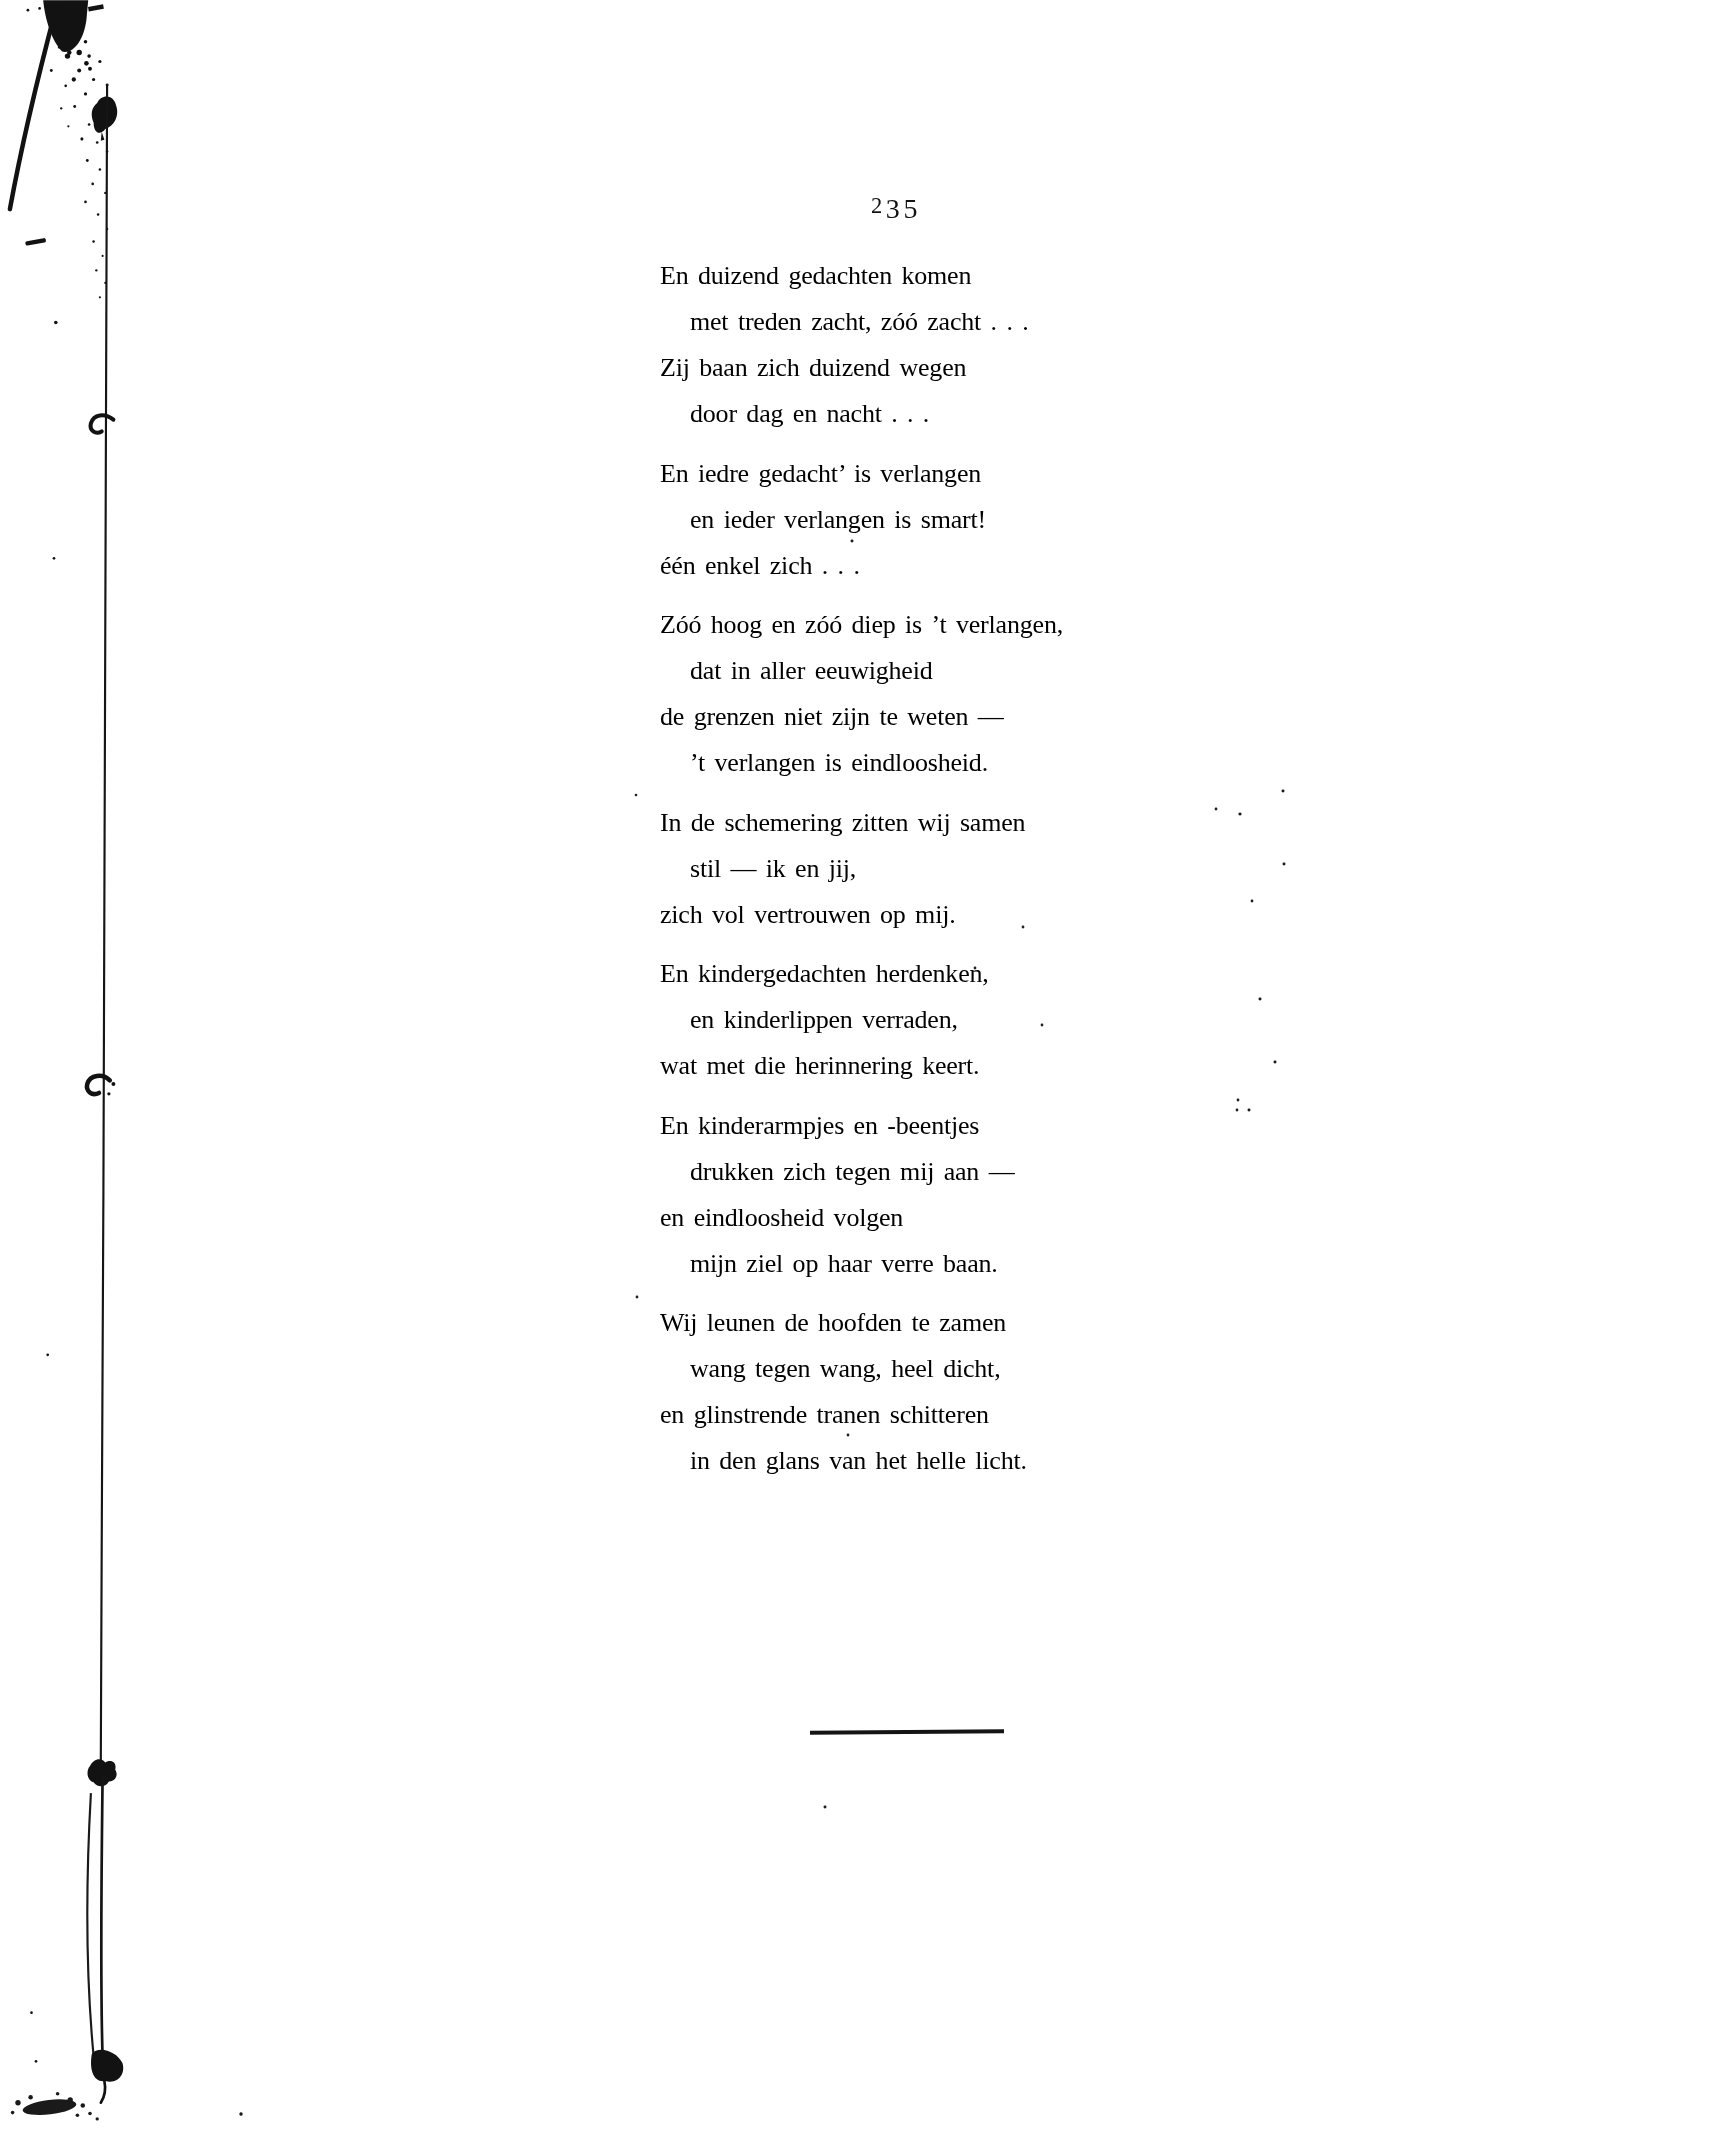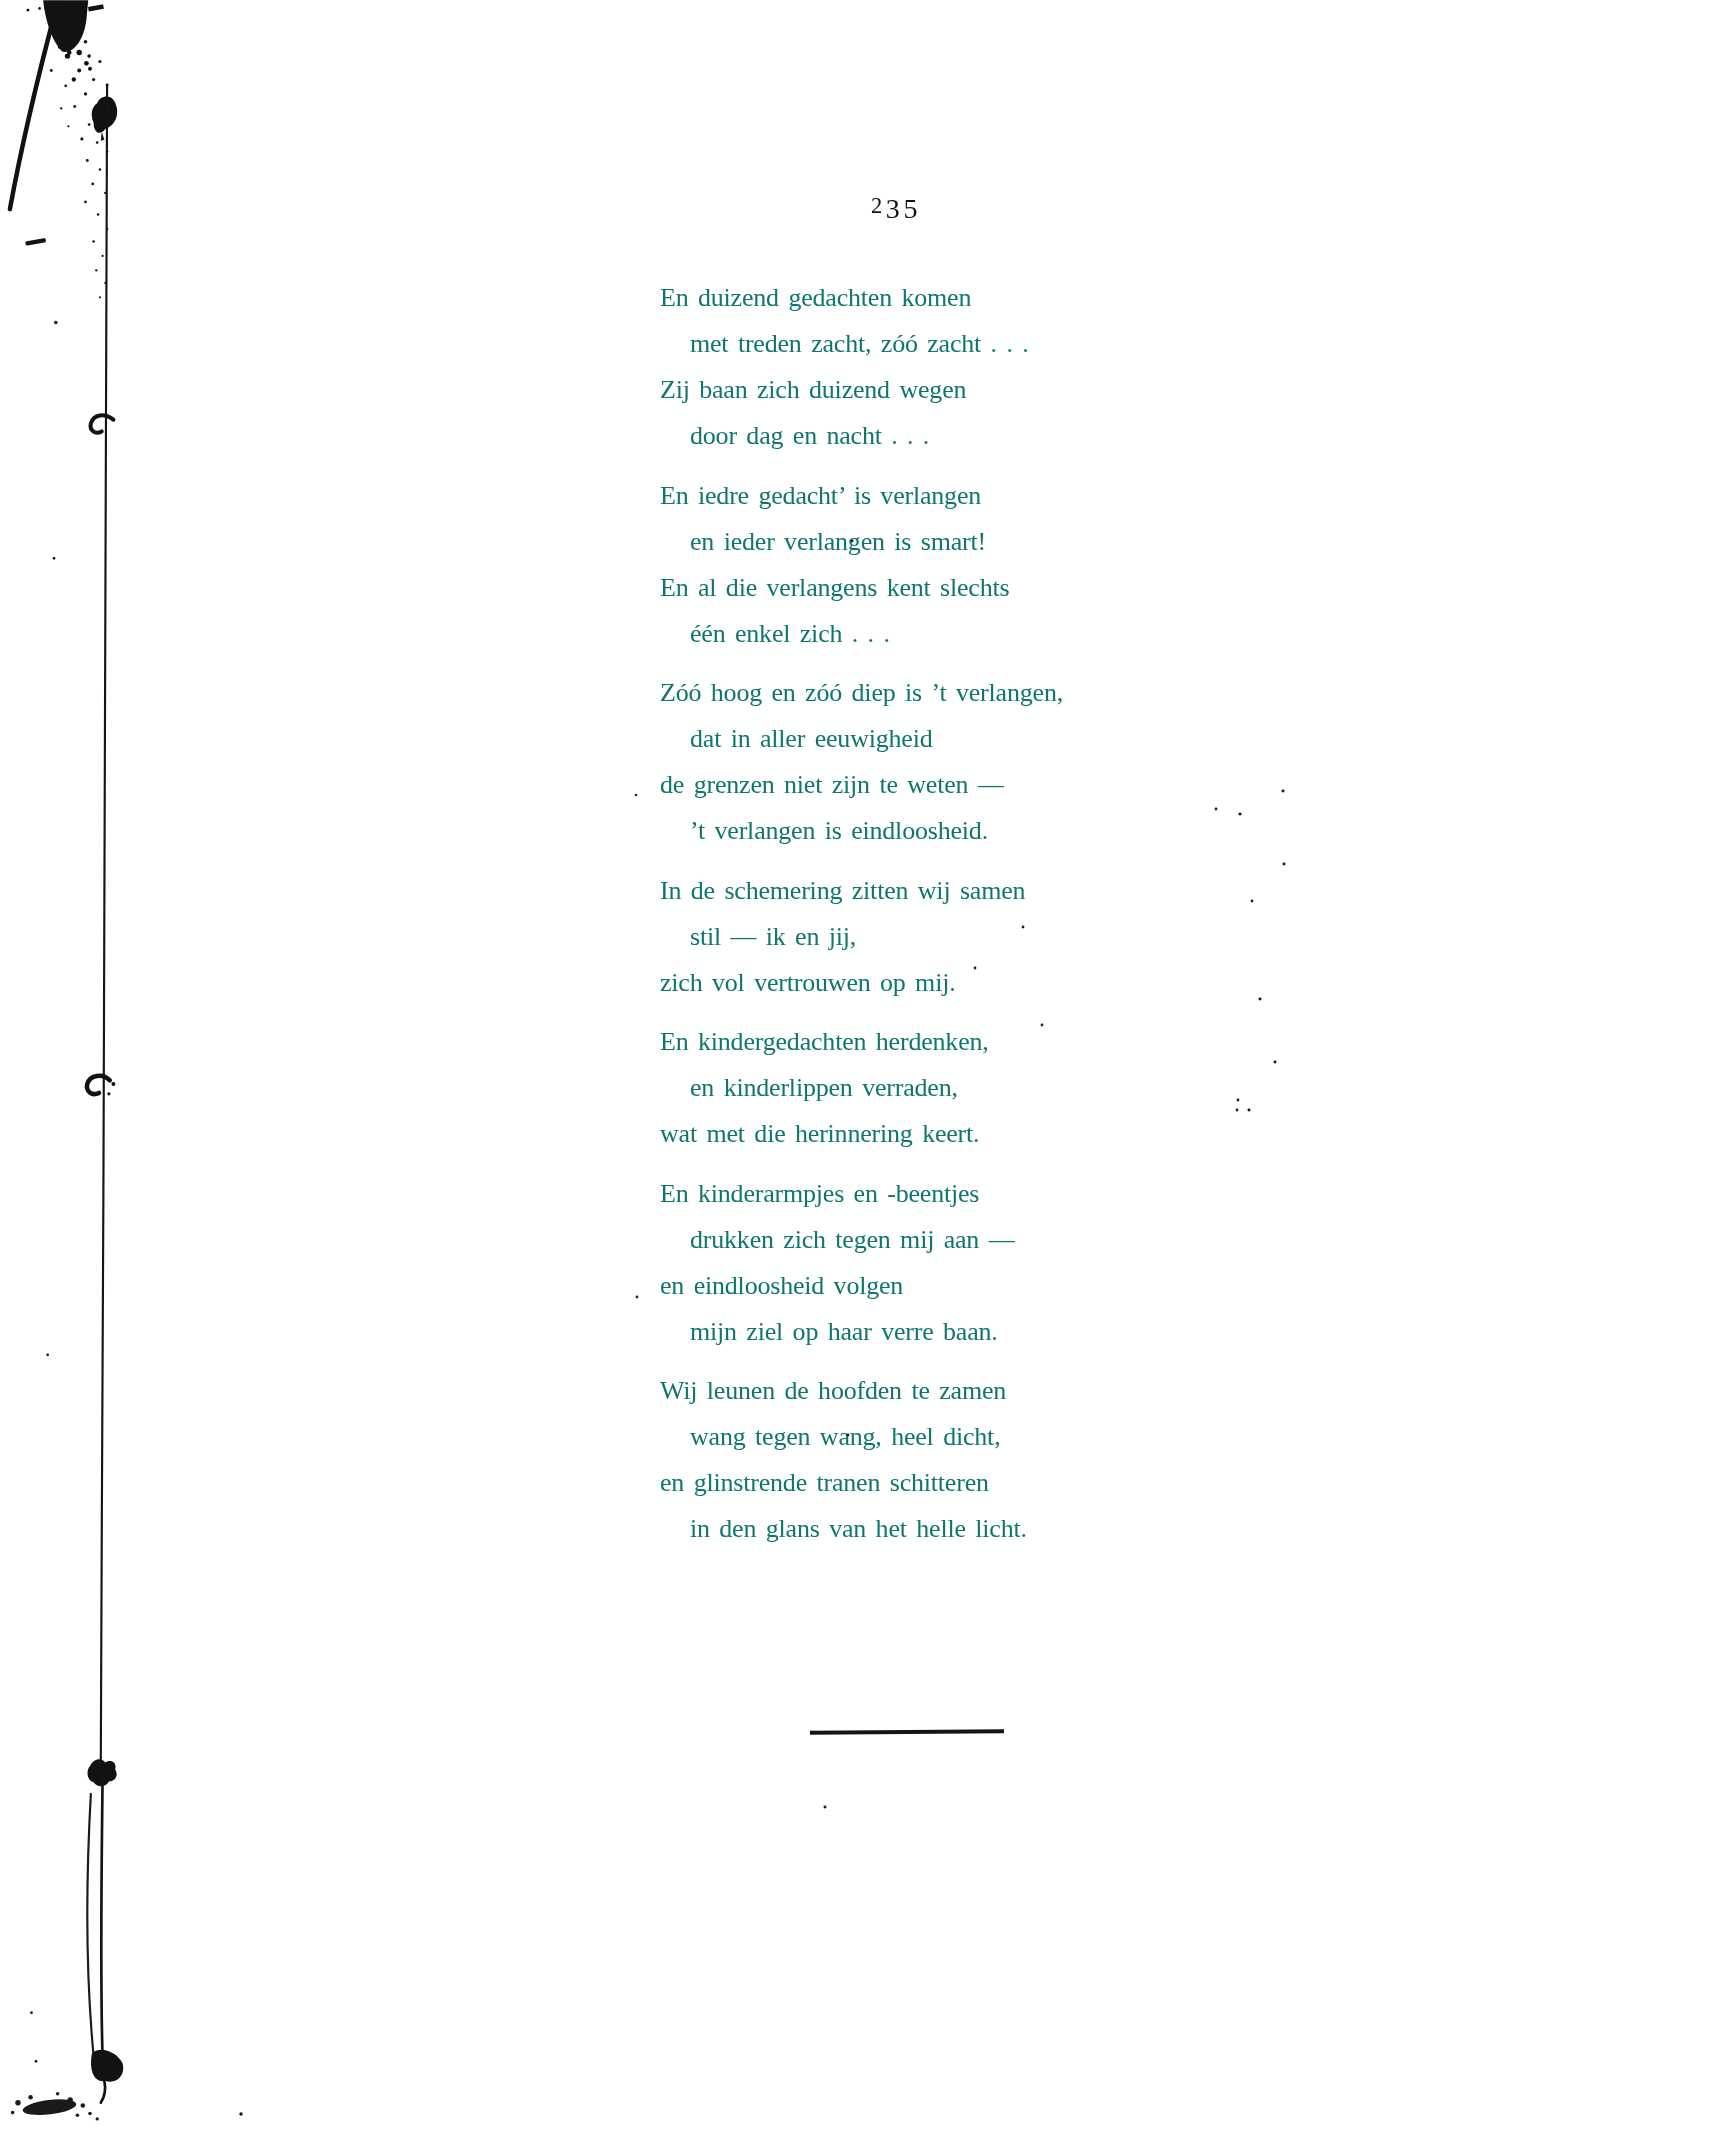--- a/index.html
+++ b/index.html
@@ -25,26 +25,26 @@
     color: #121212;
   }
   .pn-sup {
     font-size: 22.5px;
     position: relative;
     top: -5.4px;
   }
   .poem {
     position: absolute;
     left: 660px;
-    top: 275px;
+    top: 253px;
     font-size: 26px;
     letter-spacing: -0.2px;
     word-spacing: 3.2px;
     white-space: nowrap;
-    color: #0f766e;
+    color: #000000;
   }
   .stanza { margin: 0 0 13.5px 0; }
   .poem-line {
     height: 46px;
     line-height: 46px;
   }
   .poem-line:nth-child(even) { padding-left: 30px; }
   .divider {
     position: absolute;
     left: 810px;
@@ -184,21 +184,20 @@
   <div class="poem">
     <div class="stanza">
       <div class="poem-line">En duizend gedachten komen</div>
       <div class="poem-line">met treden zacht, zóó zacht . . .</div>
       <div class="poem-line">Zij baan zich duizend wegen</div>
       <div class="poem-line">door dag en nacht . . .</div>
     </div>
     <div class="stanza">
       <div class="poem-line">En iedre gedacht’ is verlangen</div>
       <div class="poem-line">en ieder verlangen is smart!</div>
-      <div class="poem-line">En al die verlangens kent slechts</div>
       <div class="poem-line">één enkel zich . . .</div>
     </div>
     <div class="stanza">
       <div class="poem-line">Zóó hoog en zóó diep is ’t verlangen,</div>
       <div class="poem-line">dat in aller eeuwigheid</div>
       <div class="poem-line">de grenzen niet zijn te weten —</div>
       <div class="poem-line">’t verlangen is eindloosheid.</div>
     </div>
     <div class="stanza">
       <div class="poem-line">In de schemering zitten wij samen</div>

